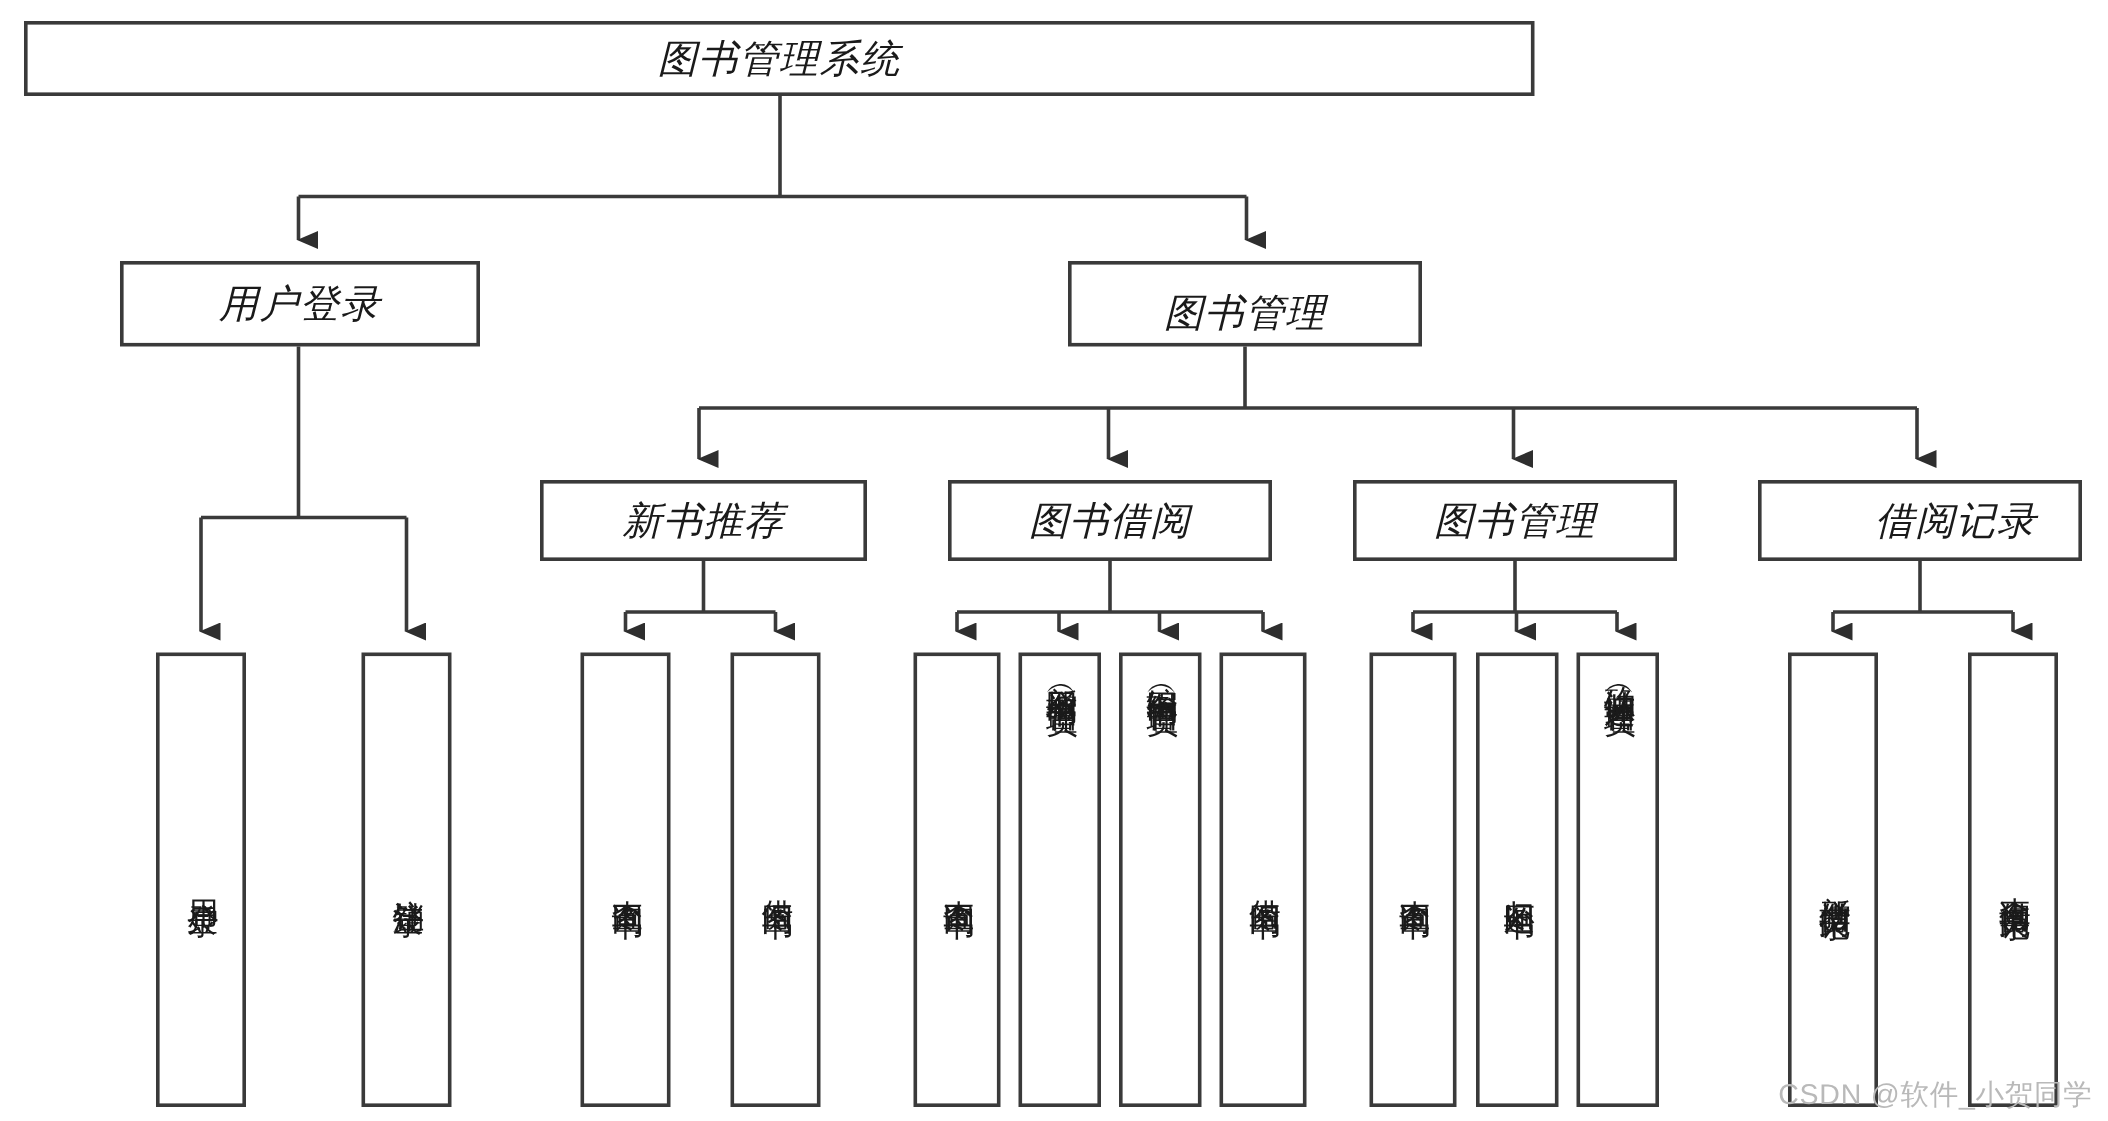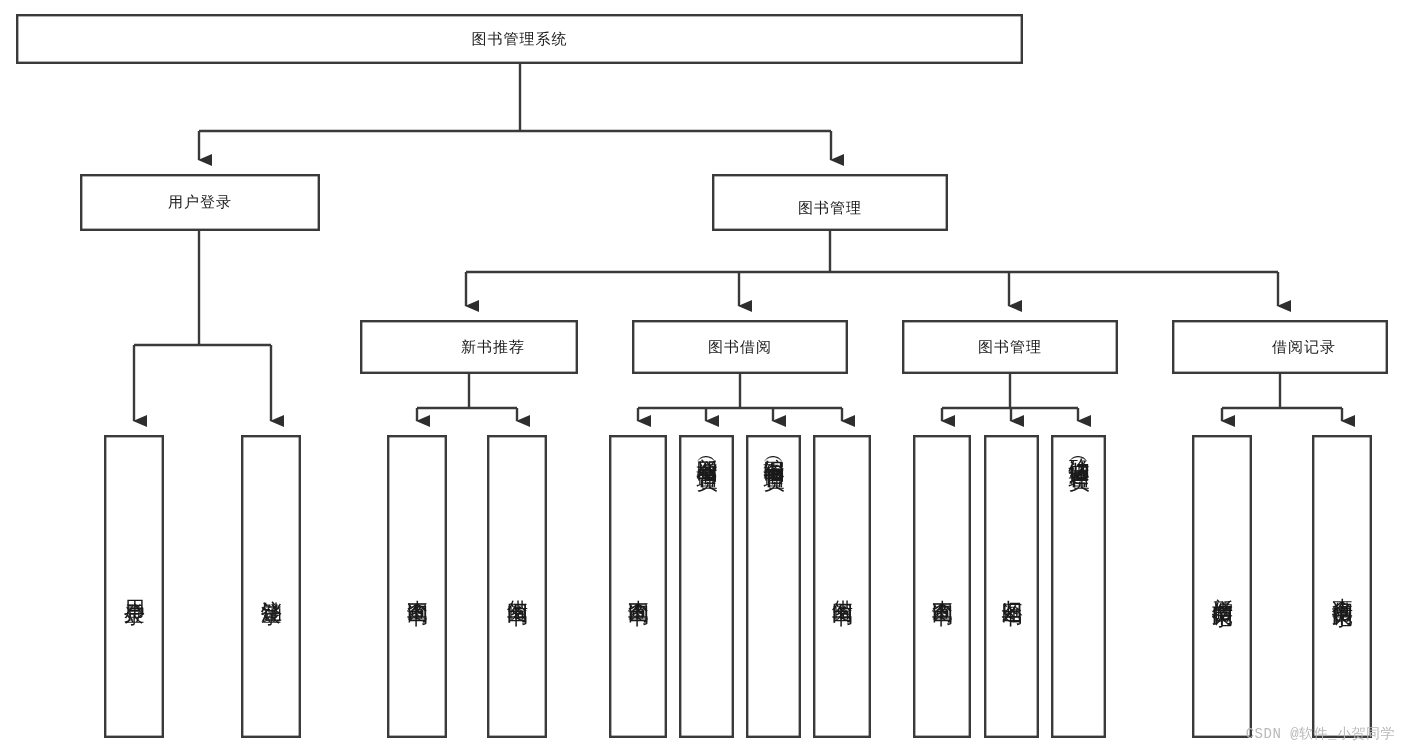--- a/index.html
+++ b/index.html
@@ -58,31 +58,32 @@
   }
   .h-text-wrap {
     position: absolute;
     display: flex;
     align-items: center;
     justify-content: center;
     pointer-events: none;
   }
   .h-text {
     font-family: "Liberation Sans", "DejaVu Sans", sans-serif;
-    font-size: 15px;
+    font-size: 26px;
     color: #1a1a1a;
     white-space: nowrap;
     letter-spacing: 1px;
+    font-style: italic;
   }
   #watermark {
     position: absolute;
     right: 10px;
     bottom: 4px;
-    font-family: Liberation Mono, monospace;
-    font-size: 14px;
+    font-family: Liberation Sans, sans-serif;
+    font-size: 19px;
     color: #b9b9b9;
     white-space: nowrap;
     letter-spacing: 0.5px;
     margin-top: 37px;
   }
 </style>
 </head>
 <body>
 
 <div id="stage">
@@ -165,21 +166,21 @@
     <span class="h-text">图书管理系统</span>
   </div>
 
   <div class="h-text-wrap" style="left:80px; top:174px; width:240px; height:57px;">
     <span class="h-text">用户登录</span>
   </div>
   <div class="h-text-wrap" style="left:712px; top:174px; width:236px; height:68px;">
     <span class="h-text">图书管理</span>
   </div>
 
-  <div class="h-text-wrap" style="left:360px; top:320px; width:218px; height:54px;padding-left:24px;">
+  <div class="h-text-wrap" style="left:360px; top:320px; width:218px; height:54px;">
     <span class="h-text">新书推荐</span>
   </div>
   <div class="h-text-wrap" style="left:632px; top:320px; width:216px; height:54px;justify-content:center;">
     <span class="h-text">图书借阅</span>
   </div>
   <div class="h-text-wrap" style="left:902px; top:320px; width:216px; height:54px;">
     <span class="h-text">图书管理</span>
   </div>
   <div class="h-text-wrap" style="left:1172px; top:320px; width:216px; height:54px;margin-left:24px;">
     <span class="h-text">借阅记录</span>

